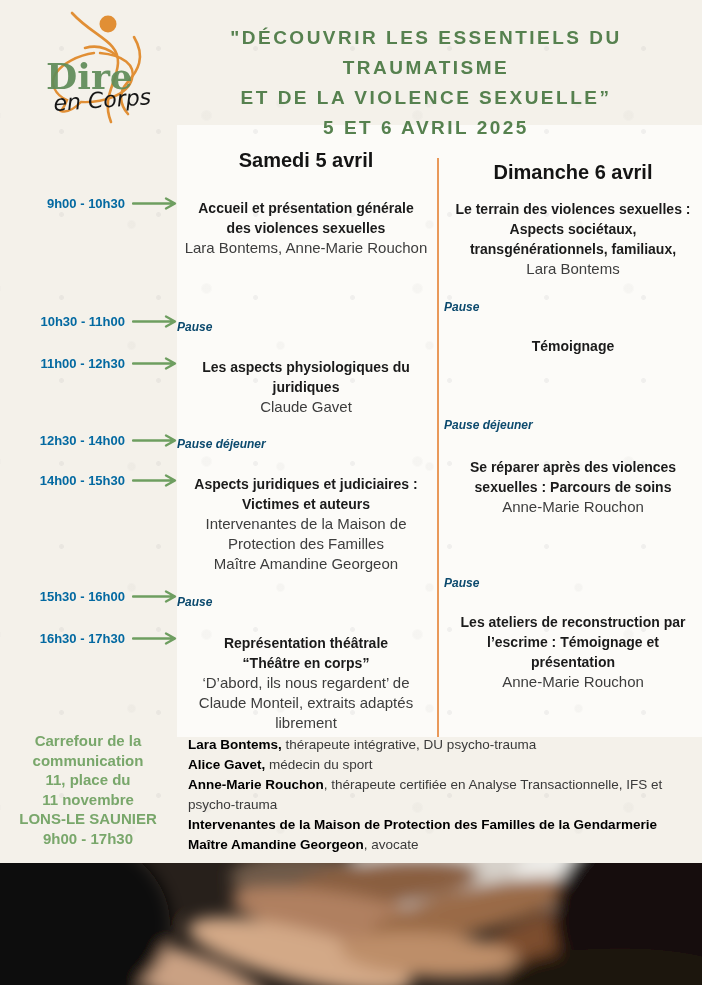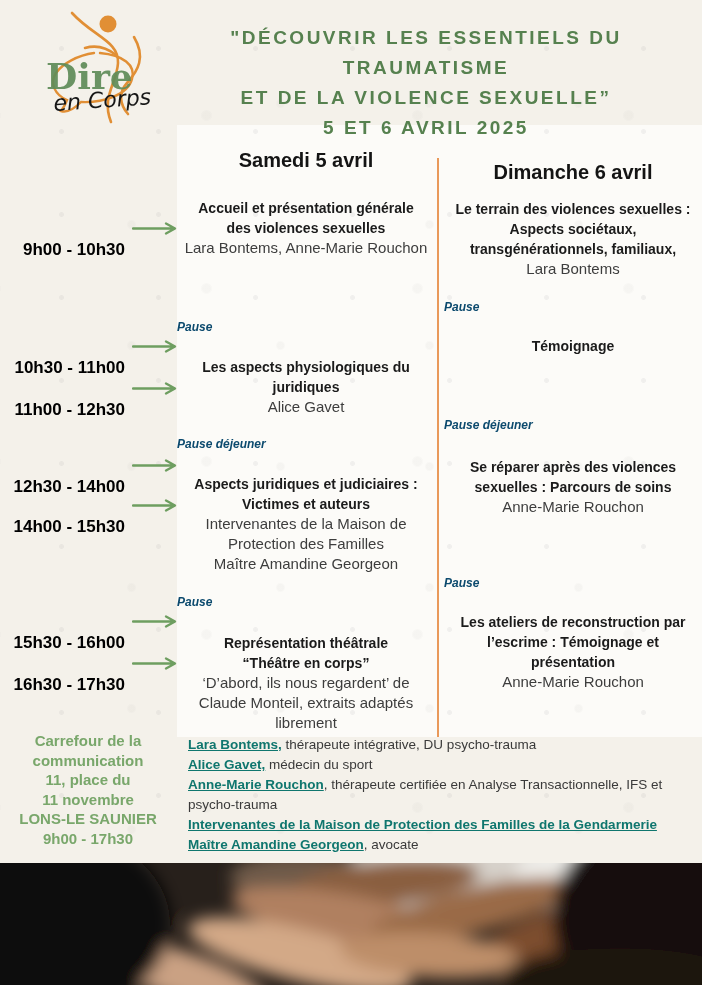--- a/index.html
+++ b/index.html
@@ -22,34 +22,34 @@
   .logo { position:absolute; left:20px; top:10px; }
   .title {
     position:absolute; left:150px; top:23px; width:552px; text-align:center;
     color:#56814f; font-weight:bold; font-size:19px; line-height:30px;
     letter-spacing:2.5px; white-space:pre-line;
   }
   .dayhead { position:absolute; top:149px; font-weight:bold; font-size:20px; color:#141414; text-align:center; }
   .dh1 { left:177px; width:258px; }
   .dh2 { left:444px; width:258px;margin-top:12px; }
   .trow { position:absolute; left:0; width:178px; display:flex; align-items:center; justify-content:flex-end; gap:7px; }
-  .tlabel { font-weight:bold; font-size:17px; color:#000000; white-space:nowrap;margin-top:44px; }
+  .tlabel { font-weight:bold; font-size:13px; color:#0369a1; white-space:nowrap; }
   .arrow { color:#6e9e60; flex:0 0 auto; display:block; }
   .d1 { left:177px; width:258px; }
   .d2 { left:444px; width:258px; }
   .sess { position:absolute; text-align:center; }
   .s-title { font-weight:bold; font-size:14px; line-height:20px; color:#1b1b1b; white-space:pre-line; }
   .s-sub { font-size:15px; line-height:20px; color:#3d3d3d; white-space:pre-line; }
   .pause { position:absolute; text-align:left; font-weight:bold; font-style:italic; font-size:12px; line-height:20px; color:#0c4a6e; }
   .venue {
     position:absolute; left:5px; top:731px; width:166px; text-align:center;
     color:#79a76b; font-weight:bold; font-size:15px; line-height:19.5px; white-space:pre-line;
   }
   .bios { position:absolute; left:188px; top:735px; width:514px; font-size:13.5px; line-height:20px; color:#3a3a3a; }
-  .bio-name { font-weight:bold; color:#0f766e;text-decoration:underline; }
+  .bio-name { font-weight:bold; color:#000000; }
   .photo { position:absolute; left:0; top:863px; width:702px; height:122px; display:block; }
 </style>
 </head>
 <body>
 
 <div class="page">
 
   <div class="panel"></div>
   <div class="texture"></div>
   <div class="divider"></div>
@@ -118,21 +118,21 @@
 
   <div class="sess d1" style="top:198px">
     <div class="s-title">Accueil et présentation générale
 des violences sexuelles</div>
     <div class="s-sub">Lara Bontems, Anne-Marie Rouchon</div>
   </div>
   <div class="pause d1" style="top:317px">Pause</div>
   <div class="sess d1" style="top:357px">
     <div class="s-title">Les aspects physiologiques du
 juridiques</div>
-    <div class="s-sub">Alice Gavet</div>
+    <div class="s-sub">Claude Gavet</div>
   </div>
   <div class="pause d1" style="top:434px">Pause déjeuner</div>
   <div class="sess d1" style="top:474px">
     <div class="s-title">Aspects juridiques et judiciaires :
 Victimes et auteurs</div>
     <div class="s-sub">Intervenantes de la Maison de
 Protection des Familles
 Maître Amandine Georgeon</div>
   </div>
   <div class="pause d1" style="top:592px">Pause</div>

